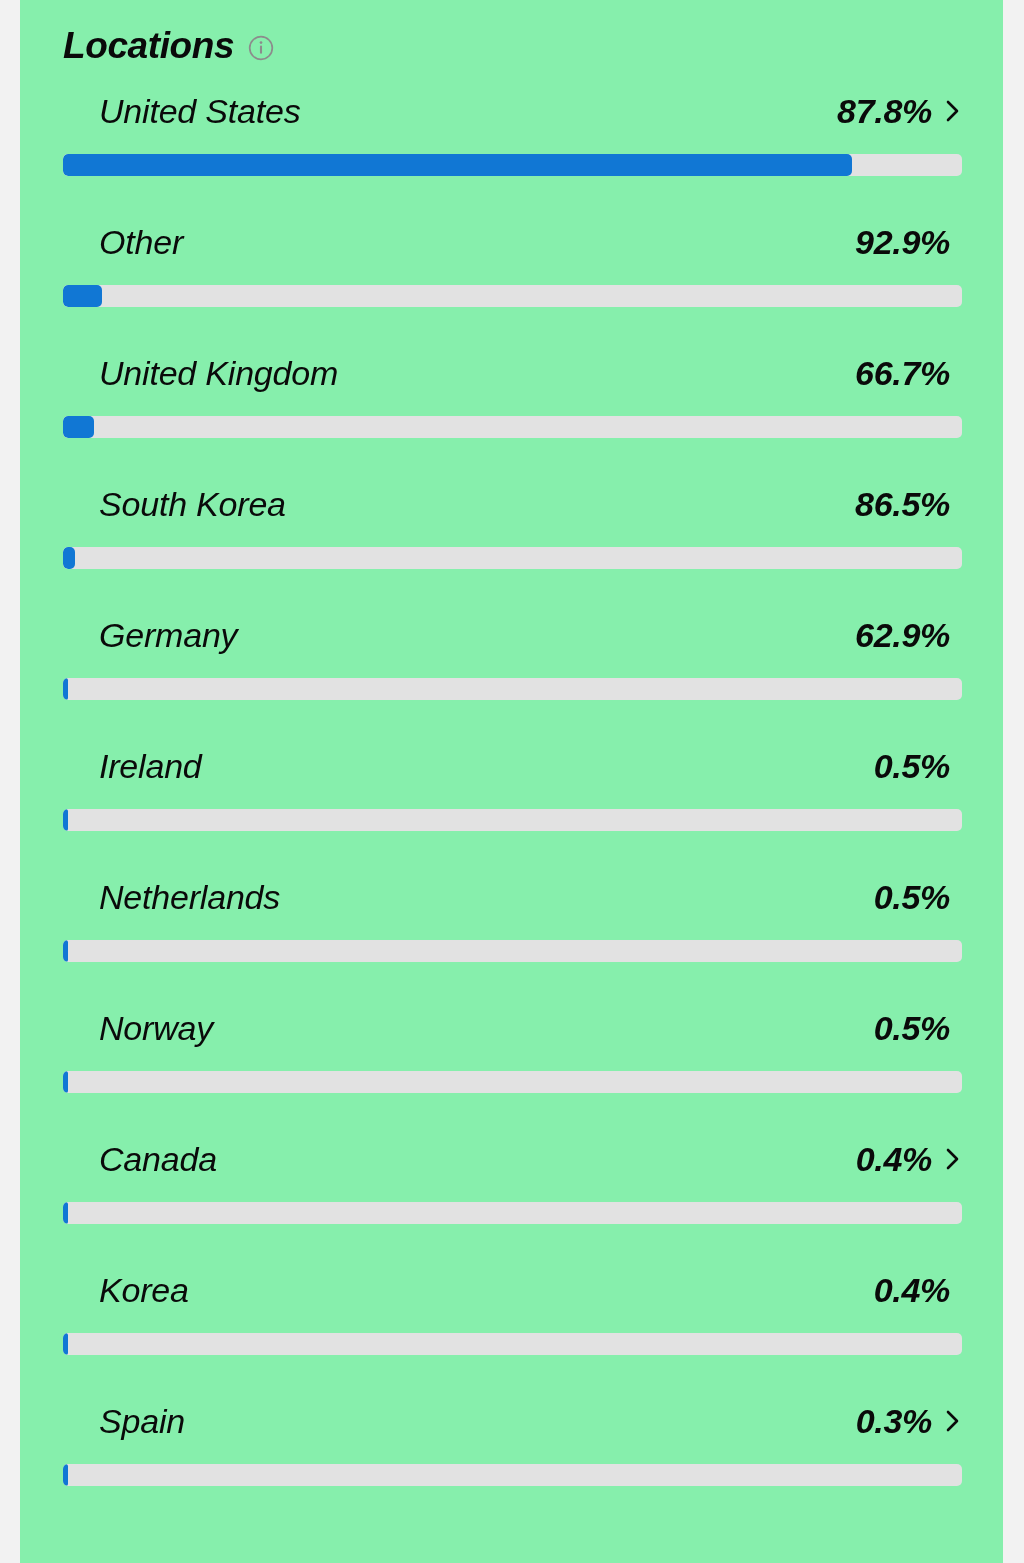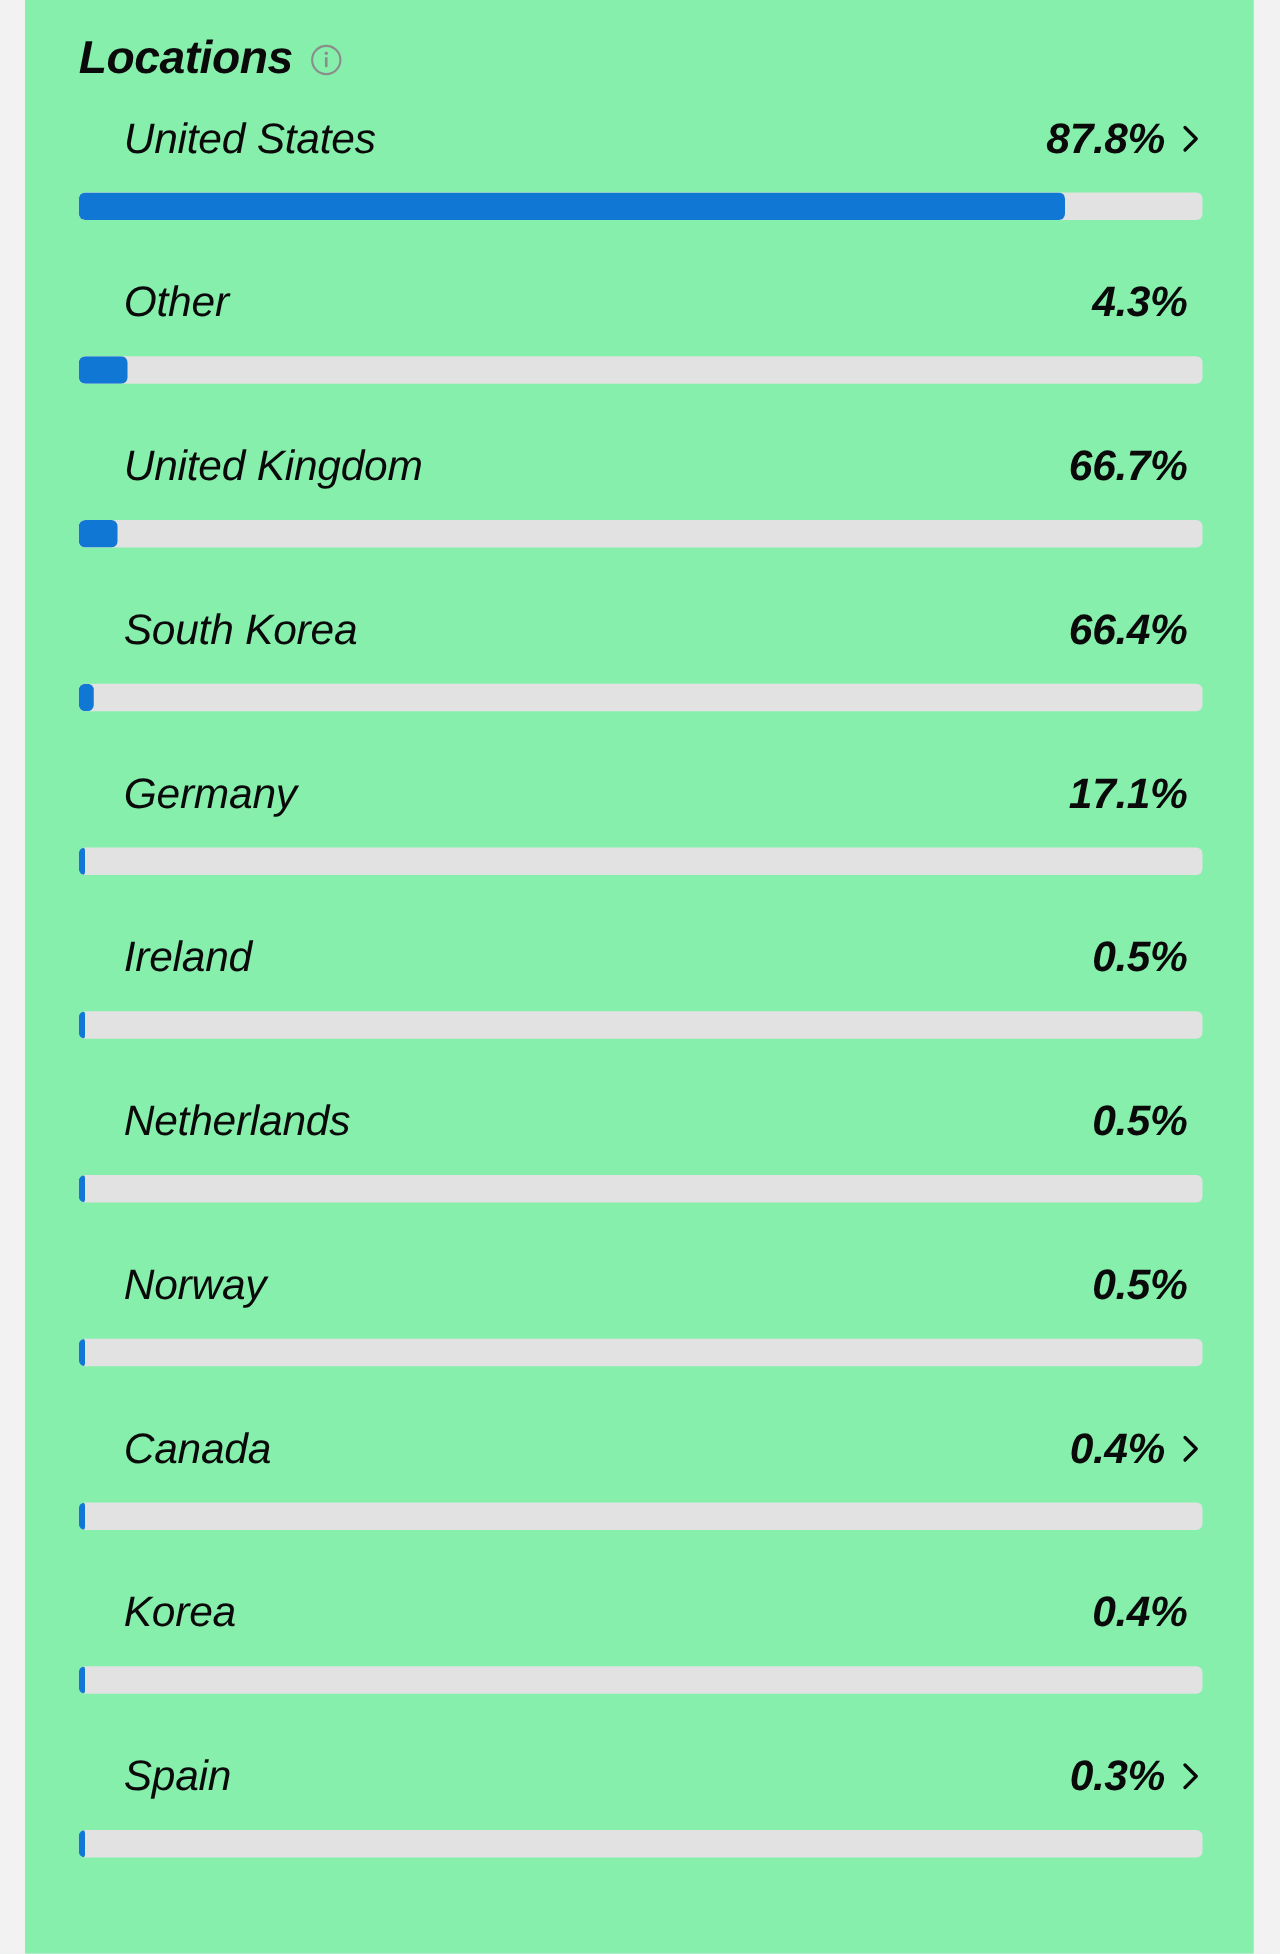--- a/index.html
+++ b/index.html
@@ -152,21 +152,21 @@
             </span>
           </div>
           <div class="bar-track">
             <div class="bar-fill" style="width: 87.8%;"></div>
           </div>
         </div>
         <div class="row">
           <div class="row-top">
             <span class="row-label">Other</span>
             <span class="row-right">
-              <span class="row-value">4.3%</span>
+              <span class="row-value">92.9%</span>
               <span class="chevron hidden">
                 <svg width="18" height="30" viewBox="0 0 18 30" aria-hidden="true">
                   <polyline points="4,6 13,15 4,24" fill="none" stroke="#0a0a0a" stroke-width="2.6" stroke-linecap="round" stroke-linejoin="round"></polyline>
                 </svg>
               </span>
             </span>
           </div>
           <div class="bar-track">
             <div class="bar-fill" style="width: 4.3%;"></div>
           </div>
@@ -184,37 +184,37 @@
             </span>
           </div>
           <div class="bar-track">
             <div class="bar-fill" style="width: 3.4%;"></div>
           </div>
         </div>
         <div class="row">
           <div class="row-top">
             <span class="row-label">South Korea</span>
             <span class="row-right">
-              <span class="row-value">66.4%</span>
+              <span class="row-value">86.5%</span>
               <span class="chevron hidden">
                 <svg width="18" height="30" viewBox="0 0 18 30" aria-hidden="true">
                   <polyline points="4,6 13,15 4,24" fill="none" stroke="#0a0a0a" stroke-width="2.6" stroke-linecap="round" stroke-linejoin="round"></polyline>
                 </svg>
               </span>
             </span>
           </div>
           <div class="bar-track">
             <div class="bar-fill" style="width: 1.3%;"></div>
           </div>
         </div>
         <div class="row">
           <div class="row-top">
             <span class="row-label">Germany</span>
             <span class="row-right">
-              <span class="row-value">17.1%</span>
+              <span class="row-value">62.9%</span>
               <span class="chevron hidden">
                 <svg width="18" height="30" viewBox="0 0 18 30" aria-hidden="true">
                   <polyline points="4,6 13,15 4,24" fill="none" stroke="#0a0a0a" stroke-width="2.6" stroke-linecap="round" stroke-linejoin="round"></polyline>
                 </svg>
               </span>
             </span>
           </div>
           <div class="bar-track">
             <div class="bar-fill" style="width: 0.6%;"></div>
           </div>

